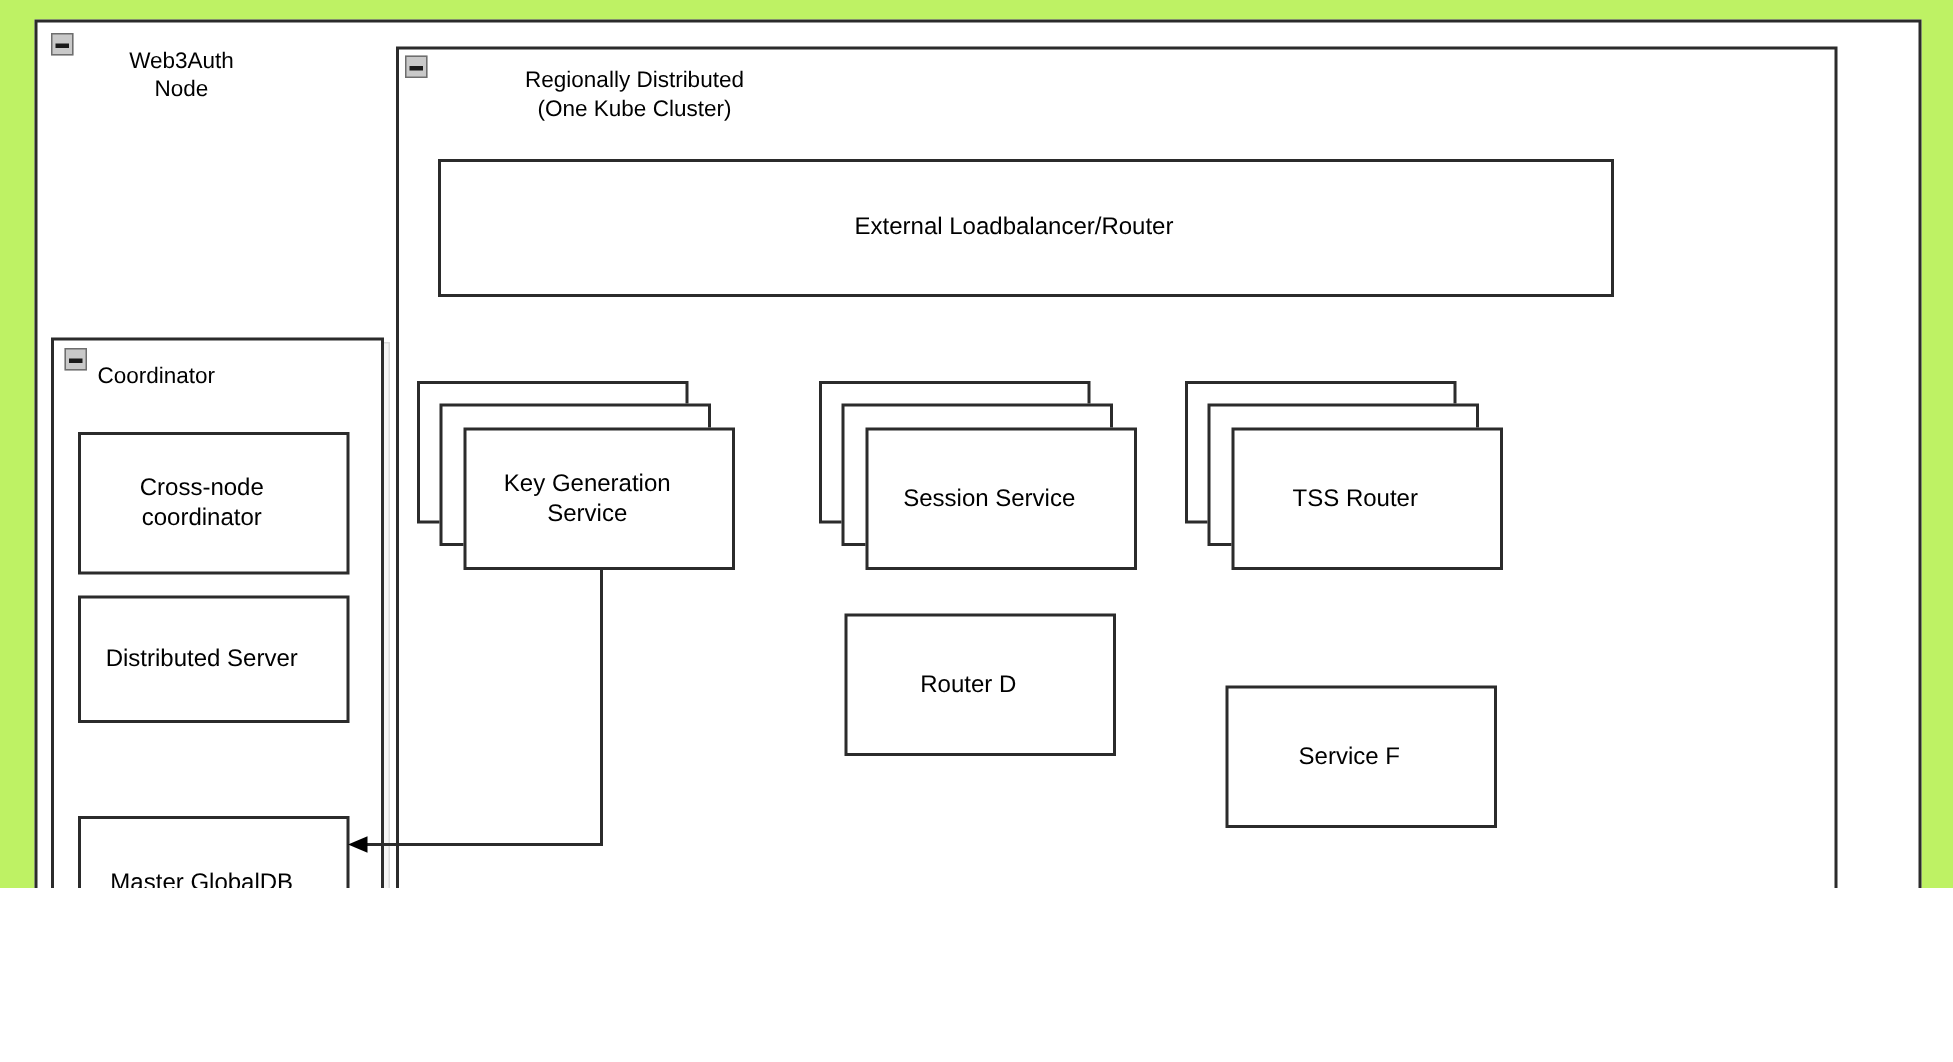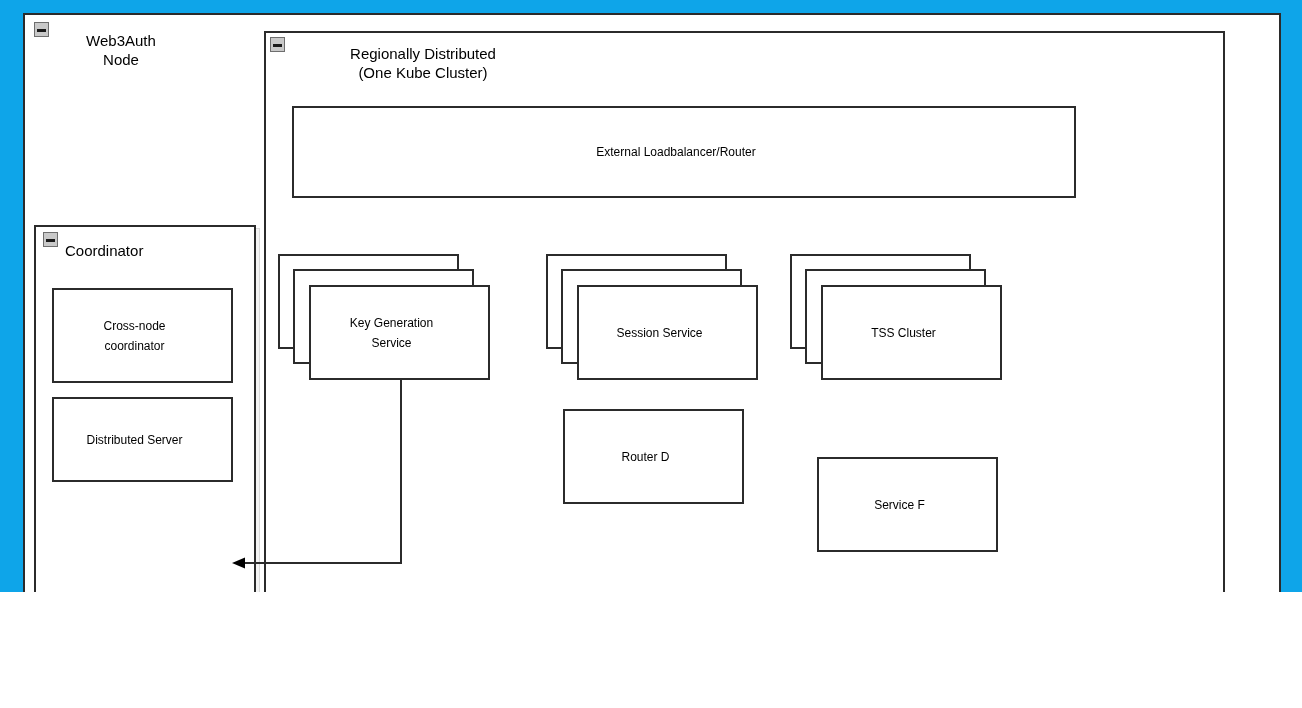--- a/index.html
+++ b/index.html
@@ -4,21 +4,21 @@
 <style>
   html, body {
     margin: 0;
     padding: 0;
     background: #ffffff;
   }
   #canvas {
     position: relative;
     width: 1302px;
     height: 592px;
-    background: #0ea5e9;
+    background: #bef264;
     font-family: "Liberation Sans", sans-serif;
     overflow: hidden;
   }
 
   
   .box {
     position: absolute;
     box-sizing: border-box;
     background: #ffffff;
     border: 2px solid #2b2b2b;
@@ -65,21 +65,21 @@
     white-space: pre-line;
     text-align: center;
   }
   .box-label {
     position: absolute;
     left: 0;
     right: 16px;
     top: 50%;
     transform: translateY(-50%);
     text-align: center;
-    font-size: 12px;
+    font-size: 16px;
     color: #000000;
     line-height: 20px;
     white-space: pre-line;
     padding: 0 6px;
     box-sizing: border-box;
   }
 
   
   .stack {
     position: absolute;
@@ -135,21 +135,21 @@
     <div class="card" style="left:15px; top:15px; width:181px; height:95px;"></div>
     <div class="card" style="left:31px; top:31px; width:181px; height:95px;padding-left:12px;">
       <div class="box-label">Session Service</div>
     </div>
   </div>
 
   <div class="stack" style="left:790px; top:254px; width:212px; height:126px;">
     <div class="card" style="left:0px; top:0px; width:181px; height:95px;"></div>
     <div class="card" style="left:15px; top:15px; width:181px; height:95px;"></div>
     <div class="card" style="left:31px; top:31px; width:181px; height:95px;">
-      <div class="box-label">TSS Cluster</div>
+      <div class="box-label">TSS Router</div>
     </div>
   </div>
 
   <div class="box" style="left:563px; top:409px; width:181px; height:95px;">
     <div class="box-label">Router D</div>
   </div>
 
   <div class="box" style="left:817px; top:409px; width:181px; height:95px;margin-top:48px;">
     <div class="box-label">Service F</div>
   </div>
@@ -161,19 +161,22 @@
 
   <div class="box" style="left:52px; top:288px; width:181px; height:95px;padding-left:32px;">
     <div class="box-label">Cross-node
 coordinator</div>
   </div>
 
   <div class="box" style="left:52px; top:397px; width:181px; height:85px;">
     <div class="box-label">Distributed Server</div>
   </div>
 
+  <div class="box" style="left:52px; top:544px; width:181px; height:89px;">
+    <div class="box-label">Master GlobalDB</div>
+  </div>
 
   <svg class="connector" viewBox="0 0 1302 708" xmlns="http://www.w3.org/2000/svg">
     <polyline points="401,380 401,563 238,563" fill="none" stroke="#2b2b2b" stroke-width="2"></polyline>
     <polygon points="232,563 245,557.5 245,568.5" fill="#000000"></polygon>
   </svg>
 
 </div>
 
 </body></html>

